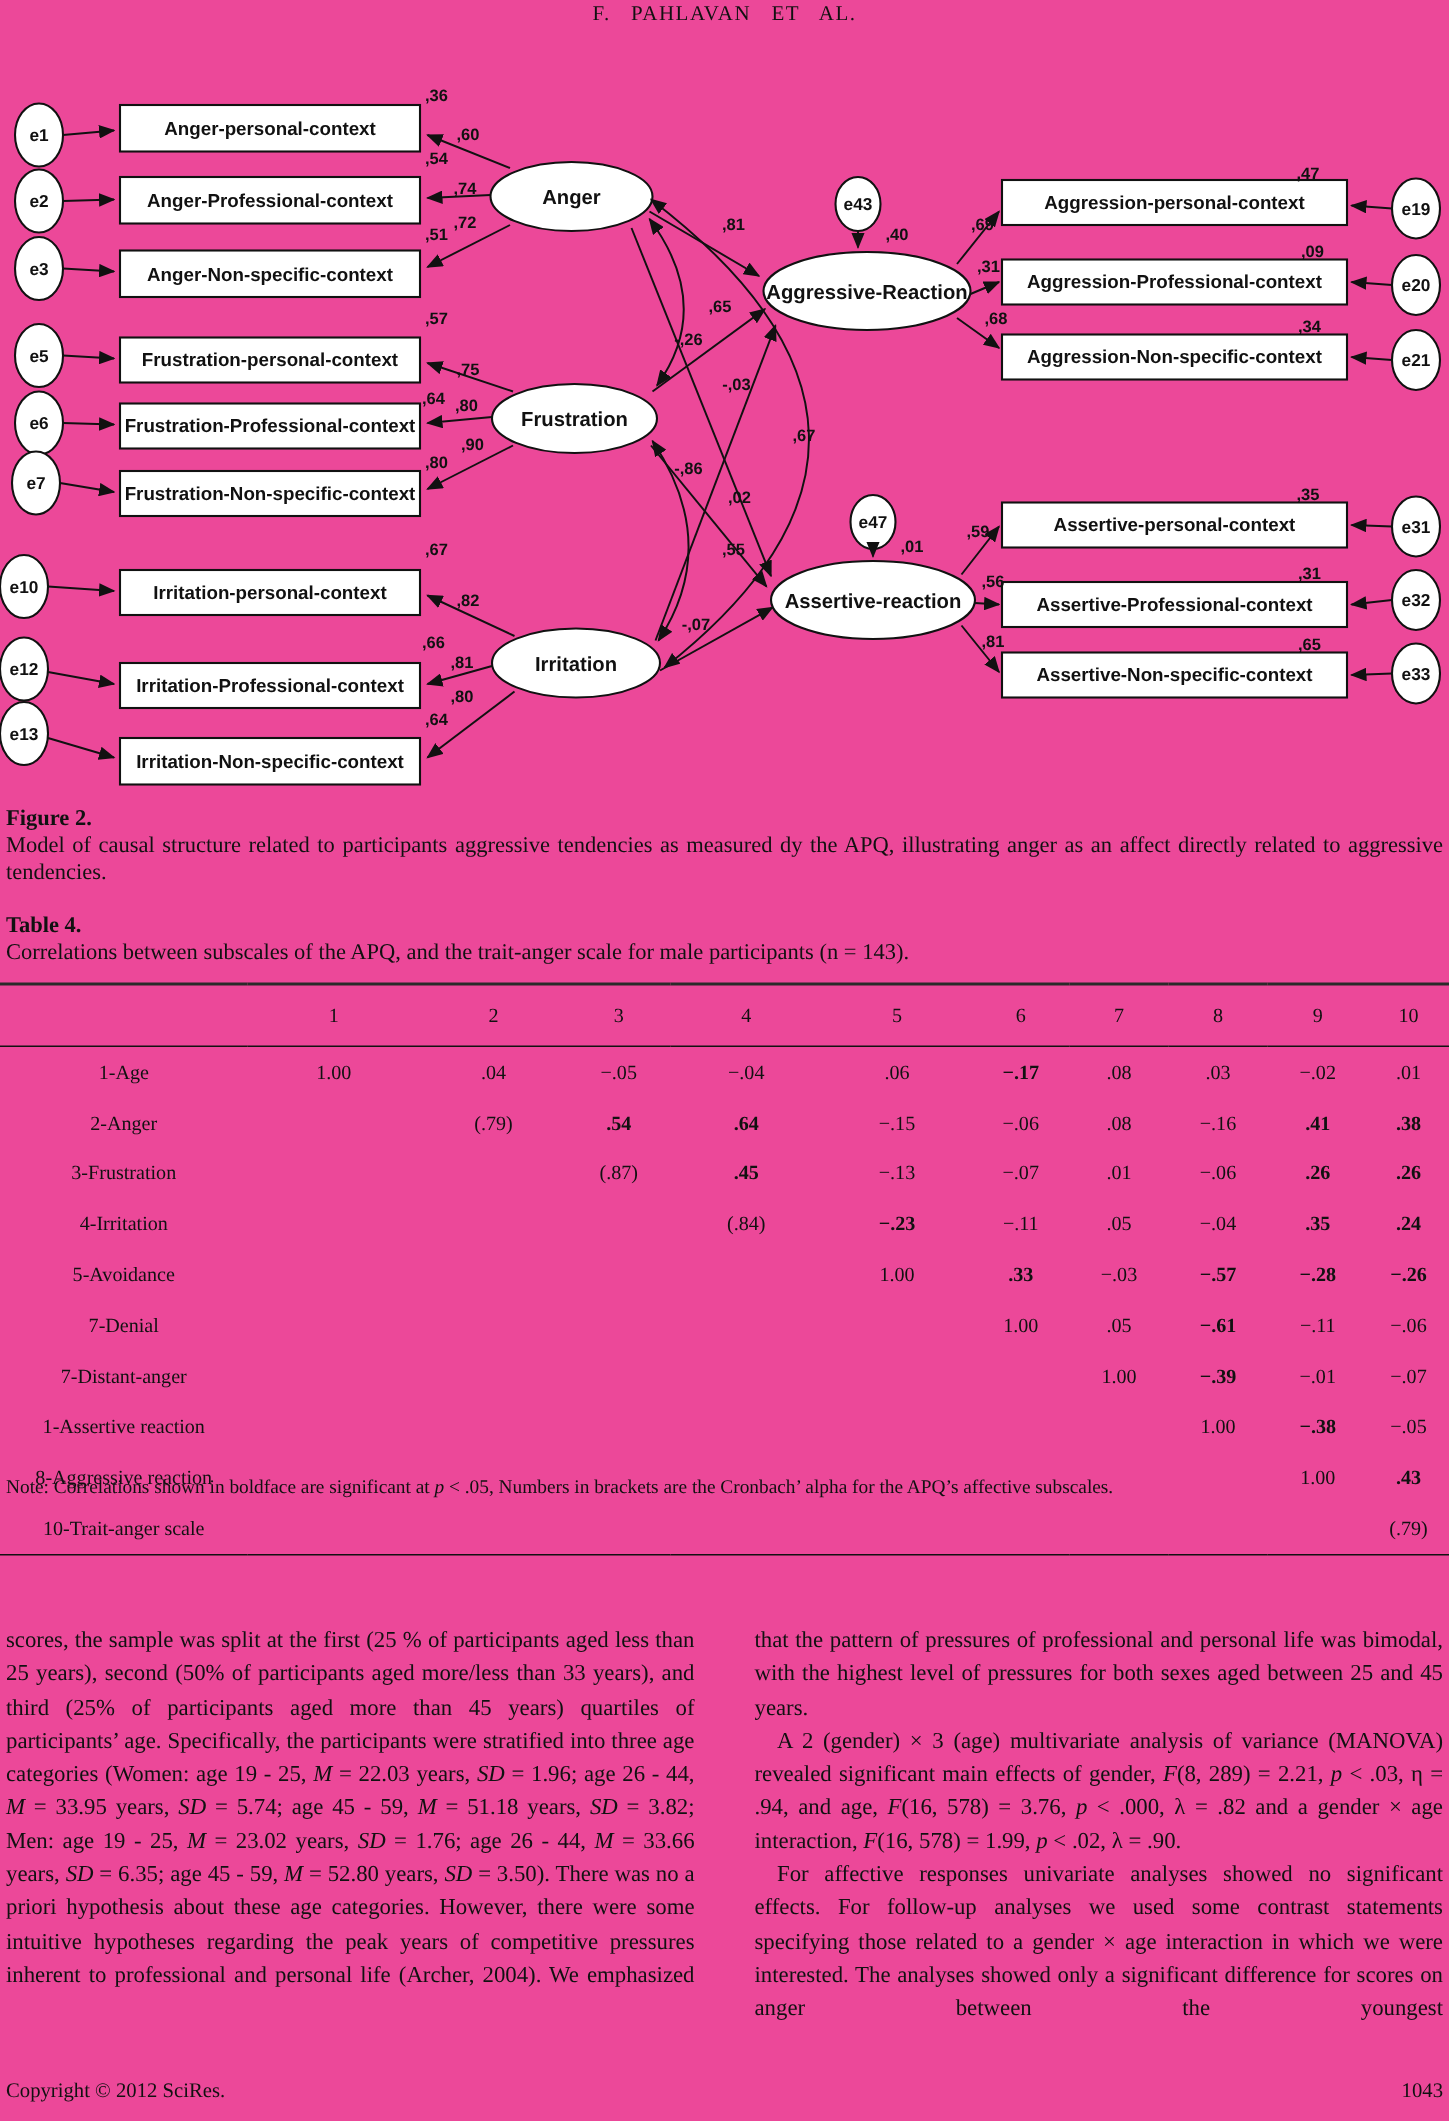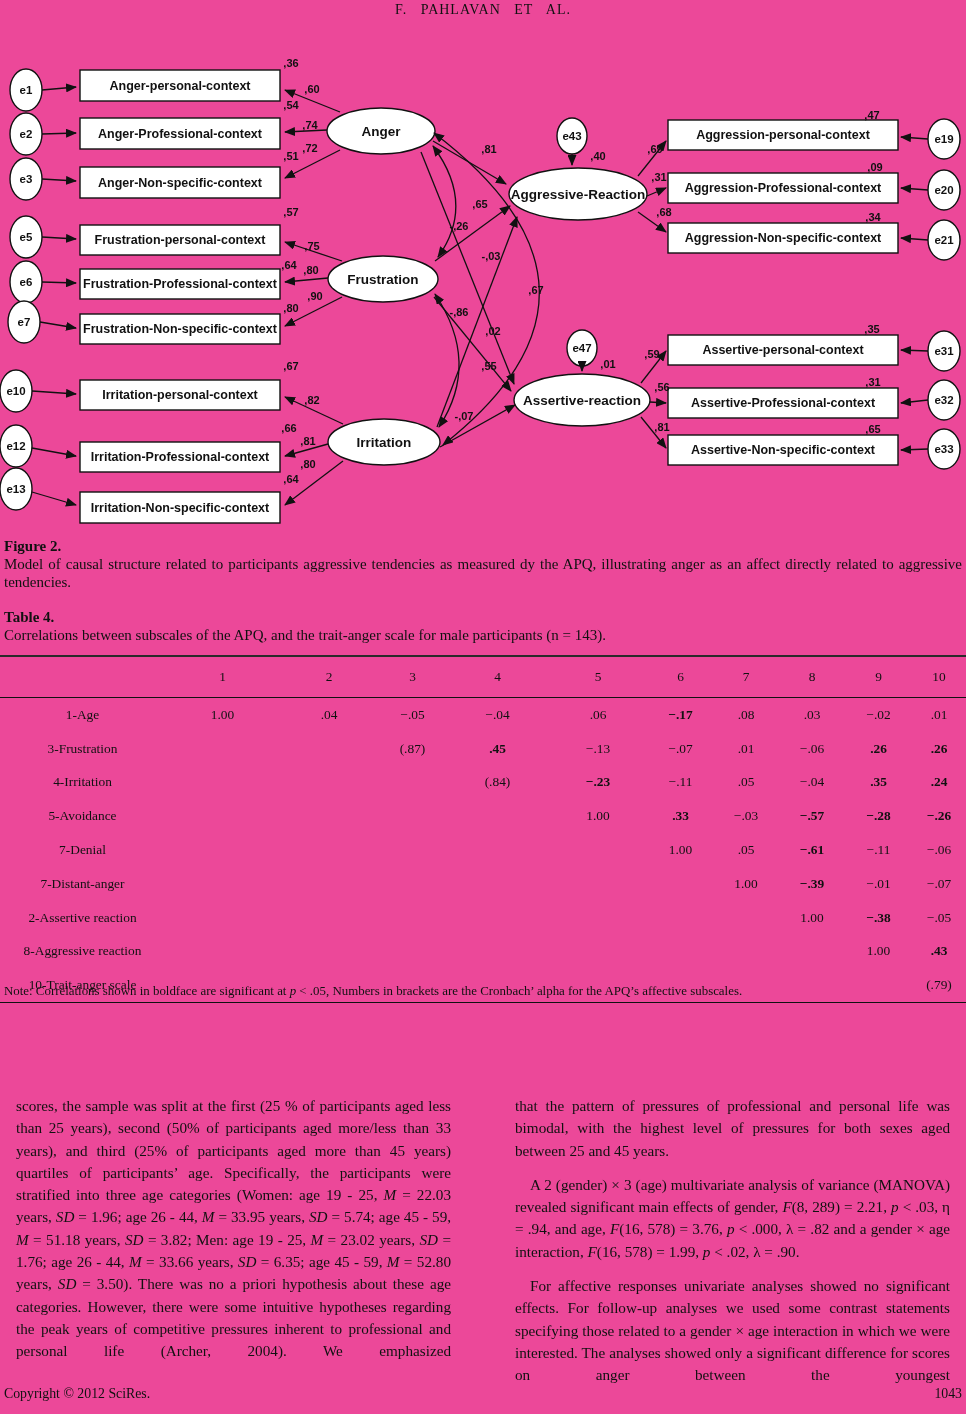--- a/index.html
+++ b/index.html
@@ -26,21 +26,21 @@
         font-size:13.4px;}
   #tbl4 thead td{height:40px;border-top:2.5px solid #2a2a2a;border-bottom:1.5px solid #111;}
   #tbl4 td{text-align:center;vertical-align:middle;padding:0;}
   #tbl4 tbody td{height:33.8px;}
   #tbl4 tbody tr:last-child td{border-bottom:1.5px solid #111;}
   #tbl4 .b{font-weight:bold;}
   #table-note{position:absolute;left:4px;top:984px;width:958px;font-size:12.9px;}
   
   .bodycol{position:absolute;top:1083px;width:459px;font-size:15.2px;line-height:22.3px;
            text-align:justify;}
-  .bodycol p{margin:12px;}
+  .bodycol p{margin:0;}
   .bodycol p.ind{text-indent:15px;}
   .bodycol p.cont{text-align-last:justify;}
   #col-left{left:4px;}
   #col-right{left:503px;}
   
   #footer{position:absolute;top:1386px;left:4px;width:958px;font-size:13.8px;}
   #footer .pageno{float:right;}
 </style>
 </head>
 <body>
@@ -307,20 +307,33 @@
         <td>−.05</td>
         <td>−.04</td>
         <td>.06</td>
         <td class="b">−.17</td>
         <td>.08</td>
         <td>.03</td>
         <td>−.02</td>
         <td>.01</td>
       </tr>
       <tr>
+        <td>2-Anger</td>
+        <td></td>
+        <td>(.79)</td>
+        <td class="b">.54</td>
+        <td class="b">.64</td>
+        <td>−.15</td>
+        <td>−.06</td>
+        <td>.08</td>
+        <td>−.16</td>
+        <td class="b">.41</td>
+        <td class="b">.38</td>
+      </tr>
+      <tr>
         <td>3-Frustration</td>
         <td></td>
           <td></td>
         <td>(.87)</td>
         <td class="b">.45</td>
         <td>−.13</td>
         <td>−.07</td>
         <td>.01</td>
         <td>−.06</td>
         <td class="b">.26</td>
@@ -372,21 +385,21 @@
           <td></td>
           <td></td>
           <td></td>
           <td></td>
         <td>1.00</td>
         <td class="b">−.39</td>
         <td>−.01</td>
         <td>−.07</td>
       </tr>
       <tr>
-        <td>2-Assertive reaction</td>
+        <td>1-Assertive reaction</td>
         <td></td>
           <td></td>
           <td></td>
           <td></td>
           <td></td>
           <td></td>
           <td></td>
         <td>1.00</td>
         <td class="b">−.38</td>
         <td>−.05</td>

